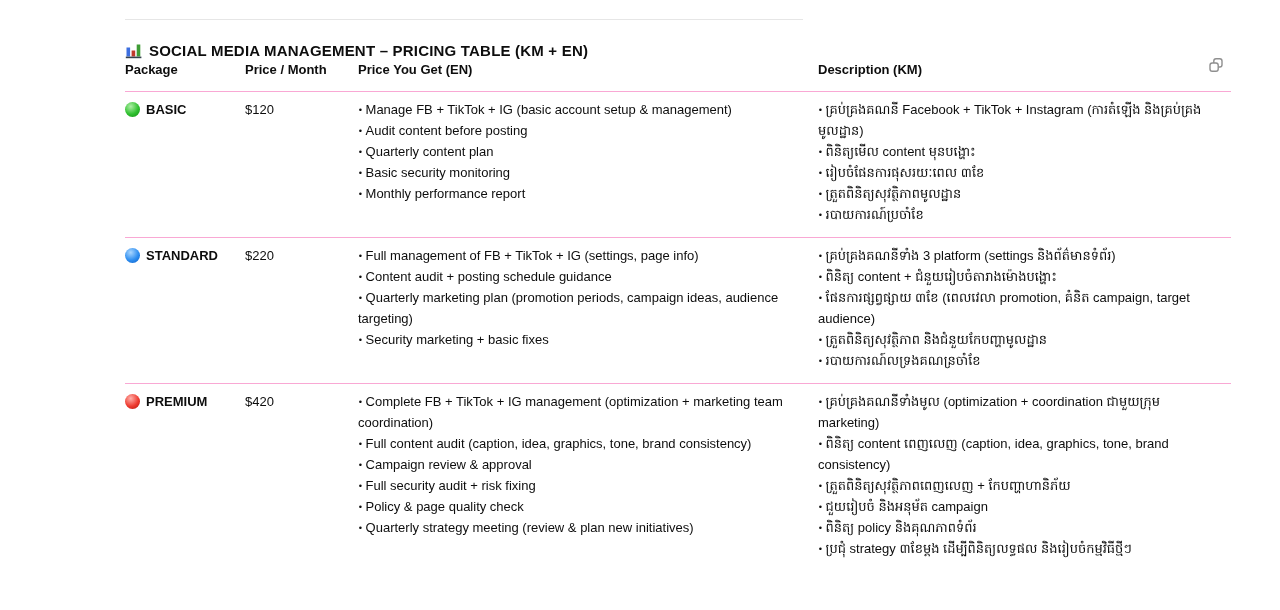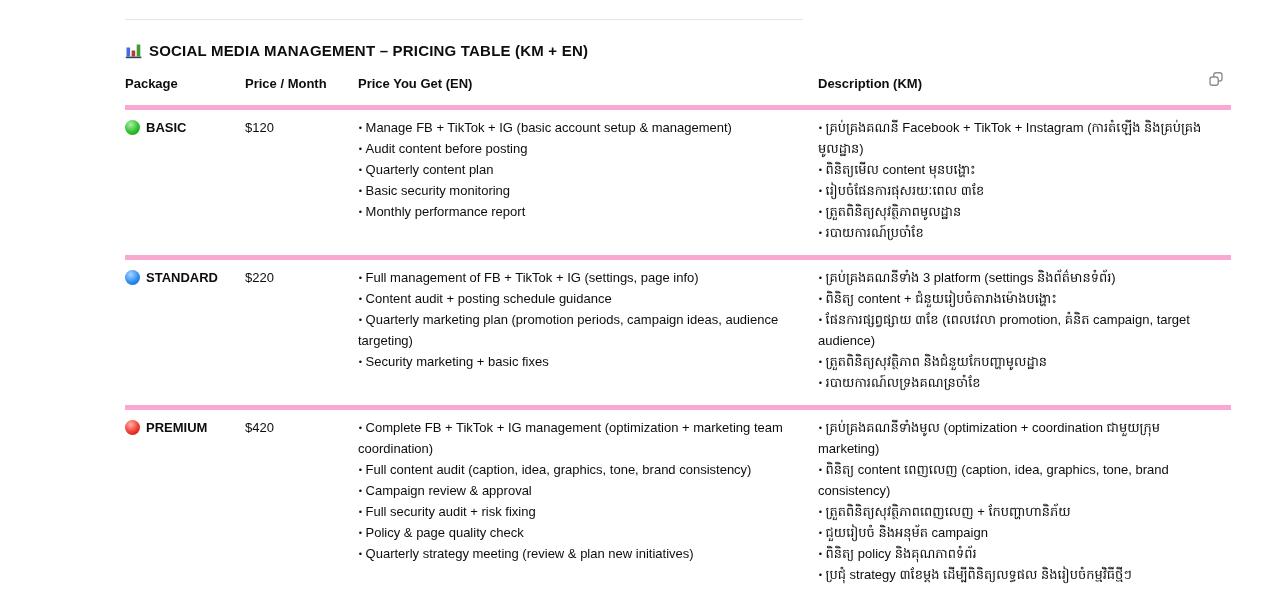--- a/index.html
+++ b/index.html
@@ -23,34 +23,33 @@
   .title-row {
     margin-top: 22px;
     display: flex; align-items: flex-end; gap: 7px;
     font-size: 15px; font-weight: 700;
     letter-spacing: 0.2px;
     white-space: nowrap;
   }
   .title-emoji { width: 17px; height: 17px; flex: 0 0 auto; }
 
   .pricing-table {
-    margin-top: 14px;
     width: 1106px;
     position: relative;
     font-size: 13px;
   }
   .trow {
     display: grid;
     grid-template-columns: 120px 113px 460px 413px;
   }
   .trow.header .cell {
     font-weight: 700;
     padding: 0 16px 11px 0;
   }
-  .trow.body-row { border-top: 5px solid #f9a8d4; }
+  .trow.body-row { border-top: 1px solid #f9a8d4; }
   .cell {
     padding: 7px 16px 12px 0;
     line-height: 21px;
   }
   .cell.pkg { display: flex; align-items: flex-start; }
   .pkg-inner { display: flex; align-items: center; height: 21px; }
   .dot {
     width: 15px; height: 15px; border-radius: 50%;
     margin-right: 6px; flex: 0 0 auto;
   }

